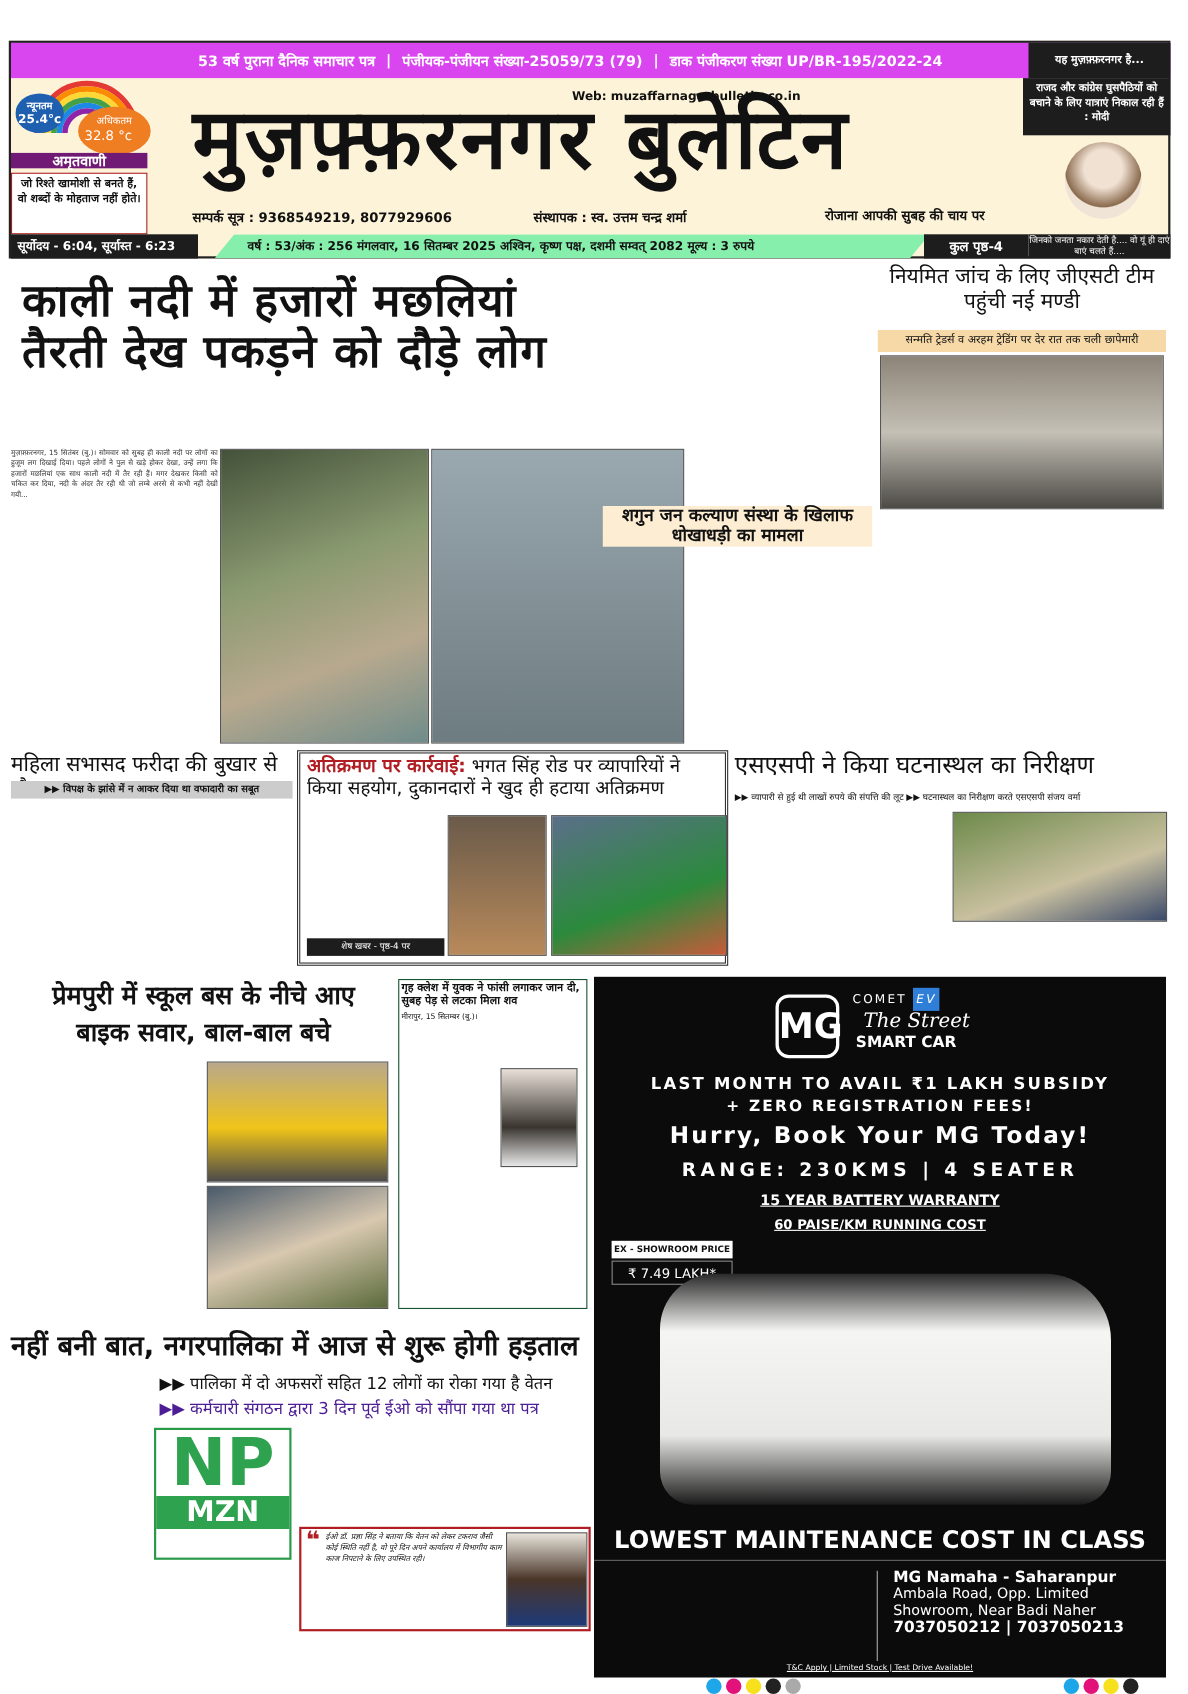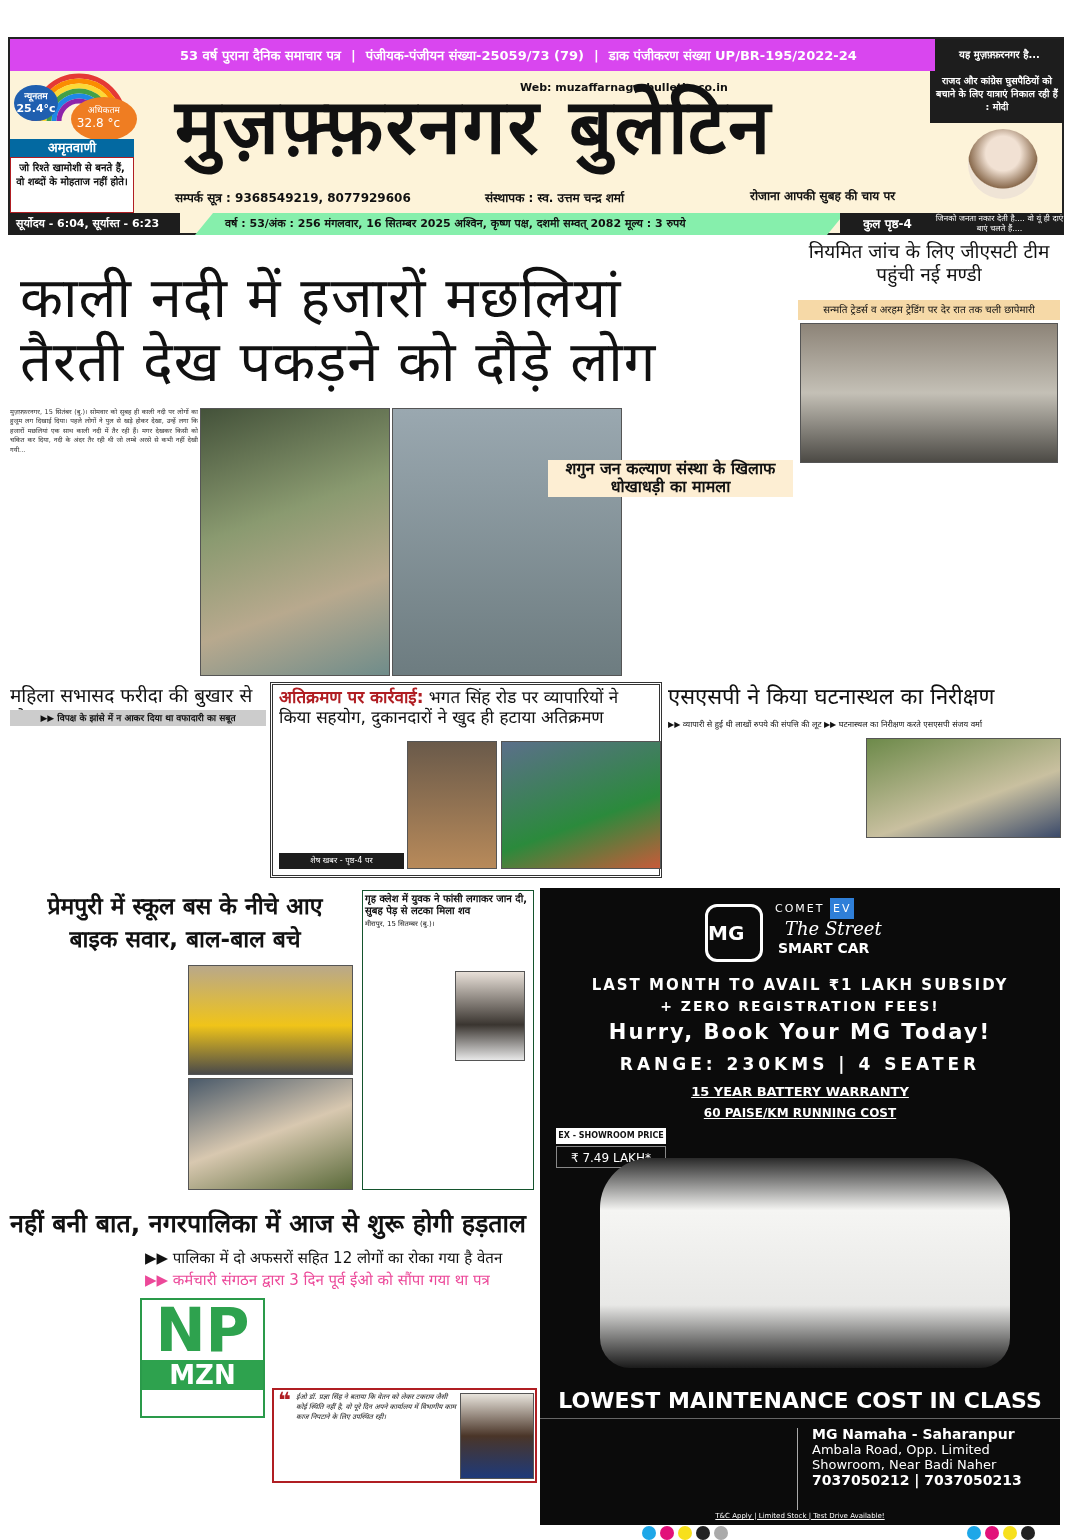--- a/index.html
+++ b/index.html
@@ -2,35 +2,35 @@
 <html><head>
 <meta charset="utf-8">
 <style>
 *{box-sizing:border-box;margin:0;padding:0}
 body{width:1080px;height:1540px;background:#fff;font-family:"DejaVu Sans",sans-serif;color:#111;position:relative;overflow:hidden}
 .abs{position:absolute}
 .masthead{left:8px;top:37px;width:1056px;height:198px;border:2px solid #222;background:#fdf3d9}
 .topbar{left:0;top:0;width:1054px;height:32px;background:#d946ef;color:#fff;font-size:13px;font-weight:bold;display:flex;align-items:center}
 .topbar span{white-space:nowrap}
 .weather{left:4px;top:2px;width:130px;height:100px}
-.amrit{left:0;top:100px;width:124px;height:26px;background:#0369a1;color:#fff;font-size:13px;font-weight:bold;text-align:center;line-height:18px}
+.amrit{left:0;top:100px;width:124px;height:14px;background:#701a75;color:#fff;font-size:13px;font-weight:bold;text-align:center;line-height:18px}
 .quote{left:0;top:118px;width:124px;height:56px;background:#fff;border:1px solid #b01e23;font-size:10px;font-weight:bold;text-align:center;padding:3px;line-height:1.35}
 .sun{left:0;top:174px;width:170px;height:22px;background:#1d1d1d;color:#fff;font-size:11px;font-weight:bold;line-height:22px;padding-left:6px}
 .web{left:510px;top:42px;font-size:11px;font-weight:bold}
 .logo{left:165px;top:50px;font-family:"DejaVu Serif",serif;font-size:76px;font-weight:bold;letter-spacing:2px;line-height:1}
 .contact{left:165px;top:150px;font-size:12px;font-weight:bold}
 .founder{left:475px;top:150px;font-size:12px;font-weight:bold}
 .tagline{left:740px;top:148px;font-size:12px;font-weight:bold}
 .datebar{left:185px;top:174px;width:650px;height:22px;background:#86efac;font-size:11px;font-weight:bold;line-height:22px;padding-left:30px;clip-path:polygon(18px 0,100% 0,calc(100% - 18px) 100%,0 100%)}
 .pages{left:830px;top:174px;width:95px;height:22px;background:#1d1d1d;color:#fff;font-size:12px;font-weight:bold;text-align:center;line-height:22px}
 .rightbox{left:925px;top:0px;width:129px;height:32px;background:#1d1d1d;color:#fff;font-size:10px;font-weight:bold;text-align:center;line-height:32px}
 .modibox{left:920px;top:32px;width:134px;height:52px;background:#1d1d1d;color:#fff;font-size:9.5px;font-weight:bold;text-align:center;padding:4px;line-height:1.35}
 .modi{left:958px;top:90px;width:70px;height:70px;border-radius:50%;background:radial-gradient(circle at 50% 35%,#f1e1d3 30%,#8a6b4e 60%,#efe4d6 62%)}
 .smallq{left:925px;top:174px;width:129px;height:22px;background:#1d1d1d;color:#fff;font-size:8px;text-align:center;line-height:10px;padding-top:1px}
-.headline{left:20px;top:266px;font-size:56px;font-weight:normal;line-height:1.15;letter-spacing:1px}
+.headline{left:20px;top:250px;font-size:41px;font-weight:bold;line-height:1.15;letter-spacing:1px}
 .gst-h{left:798px;top:240px;width:262px;font-size:19px;text-align:center;line-height:1.2}
 .gst-sub{left:798px;top:300px;width:262px;height:20px;background:#f6d9a7;font-size:10px;text-align:center;line-height:20px}
 .photo{background:#7a8a7a;border:1px solid #555}
 .body-text{font-size:6.5px;line-height:1.45;color:#333;overflow:hidden;text-align:justify}
 .shagun-h{left:548px;top:460px;width:245px;background:#fdeed3;font-size:16px;font-weight:bold;text-align:center;line-height:1.15}
 .sec-h{font-size:19px;line-height:1.2}
 .tag-bar{background:#ccc;font-size:9px;font-weight:bold;text-align:center;line-height:16px}
 .atikr{left:270px;top:682px;width:392px;height:196px;border:3px double #333}
 .ad{left:540px;top:888px;width:520px;height:637px;background:#0b0b0b;color:#fff;font-family:"DejaVu Sans",sans-serif}
 .npp{left:140px;top:1298px;width:125px;height:120px;border:2px solid #2a9a4a;background:#fff;color:#2ea24e;font-size:60px;font-weight:bold;text-align:center;line-height:1}
@@ -134,37 +134,37 @@
 <div class="abs" style="left:362px;top:890px;width:172px;height:300px;border:1px solid #14532d;padding:2px">
   <div style="font-size:10px;font-weight:bold;line-height:1.2">गृह क्लेश में युवक ने फांसी लगाकर जान दी, सुबह पेड़ से लटका मिला शव</div>
   <div style="font-size:7px;margin-top:2px">मीरापुर, 15 सितम्बर (बु.)।</div>
   <div class="abs photo" style="left:92px;top:80px;width:70px;height:90px;background:linear-gradient(180deg,#e8e0d8,#3a3530 60%,#e8e8e8)"></div>
 </div>
 
 <div class="abs" style="left:10px;top:1205px;width:520px;font-size:25px;font-weight:bold">नहीं बनी बात, नगरपालिका में आज से शुरू होगी हड़ताल</div>
 <div class="abs body-text" style="left:10px;top:1248px;width:125px;height:290px"></div>
 <div class="abs" style="left:145px;top:1248px;width:390px;font-size:15px;line-height:1.45">
   <div style="color:#111">▶▶ पालिका में दो अफसरों सहित 12 लोगों का रोका गया है वेतन</div>
-  <div style="color:#ec4899">▶▶ कर्मचारी संगठन द्वारा 3 दिन पूर्व  ईओ को सौंपा गया था पत्र</div>
+  <div style="color:#4c1d95">▶▶ कर्मचारी संगठन द्वारा 3 दिन पूर्व  ईओ को सौंपा गया था पत्र</div>
 </div>
 <div class="abs npp">
   <div>NP</div>
   <div style="background:#2ea24e;color:#fff;font-size:26px;padding:2px 0">MZN</div>
 </div>
 <div class="abs body-text" style="left:270px;top:1298px;width:265px;height:88px"></div>
 <div class="abs quote-box">
   <span style="color:#b01e23;font-size:22px;font-weight:bold;position:absolute;left:4px;top:-2px">❝</span>
   <div class="abs" style="left:22px;top:3px;width:160px;font-size:7px;font-style:italic;line-height:1.4">ईओ डॉ. प्रज्ञा सिंह ने बताया कि वेतन को लेकर टकराव जैसी कोई स्थिति नहीं है, वो पूरे दिन अपने कार्यालय में विभागीय काम काज निपटाने के लिए उपस्थित रही।</div>
   <div class="abs photo" style="left:186px;top:3px;width:74px;height:86px;background:linear-gradient(180deg,#e8e4dc,#4a3528 50%,#1e3a7a)"></div>
 </div>
 <div class="abs body-text" style="left:145px;top:1485px;width:390px;height:50px"></div>
 
 <div class="abs ad">
-  <div class="abs" style="left:165px;top:16px;width:58px;height:58px;border:3px solid #fff;border-radius:12px;font-size:20px;font-weight:bold;text-align:left;line-height:52px">MG</div>
-  <div class="abs" style="left:235px;top:14px;font-size:11px;letter-spacing:2px"><span>COMET</span> <span style="background:#2f7fd8;padding:4px 3px;">EV</span></div>
+  <div class="abs" style="left:165px;top:16px;width:58px;height:58px;border:3px solid #fff;border-radius:12px;font-size:32px;font-weight:bold;text-align:center;line-height:52px">MG</div>
+  <div class="abs" style="left:235px;top:14px;font-size:11px;letter-spacing:2px"><span>COMET</span> <span style="background:#2f7fd8;padding:4px 3px;font-style:italic">EV</span></div>
   <div class="abs" style="left:245px;top:30px;font-family:'DejaVu Serif',serif;font-style:italic;font-size:18px">The Street</div>
   <div class="abs" style="left:238px;top:52px;font-size:14px;font-weight:bold">SMART CAR</div>
   <div class="abs" style="left:0;top:88px;width:520px;text-align:center;font-size:15px;font-weight:bold;letter-spacing:2px">LAST MONTH TO AVAIL ₹1 LAKH SUBSIDY</div>
   <div class="abs" style="left:0;top:110px;width:520px;text-align:center;font-size:14px;font-weight:bold;letter-spacing:2px">+ ZERO REGISTRATION FEES!</div>
   <div class="abs" style="left:0;top:132px;width:520px;text-align:center;font-size:21px;font-weight:bold;letter-spacing:2px">Hurry, Book Your MG Today!</div>
   <div class="abs" style="left:0;top:166px;width:520px;text-align:center;font-size:17px;font-weight:bold;letter-spacing:4px">RANGE: 230KMS  |  4 SEATER</div>
   <div class="abs" style="left:0;top:196px;width:520px;text-align:center;font-size:13px;font-weight:bold;text-decoration:underline">15 YEAR BATTERY WARRANTY</div>
   <div class="abs" style="left:0;top:218px;width:520px;text-align:center;font-size:12px;font-weight:bold;text-decoration:underline">60 PAISE/KM RUNNING COST</div>
   <div class="abs" style="left:16px;top:240px;width:110px;height:16px;background:#fff;color:#111;font-size:8px;font-weight:bold;text-align:center;line-height:16px">EX - SHOWROOM PRICE</div>
   <div class="abs" style="left:16px;top:258px;width:110px;height:22px;border:1px solid #888;font-size:12px;text-align:center;line-height:22px">₹ 7.49 LAKH*</div>

